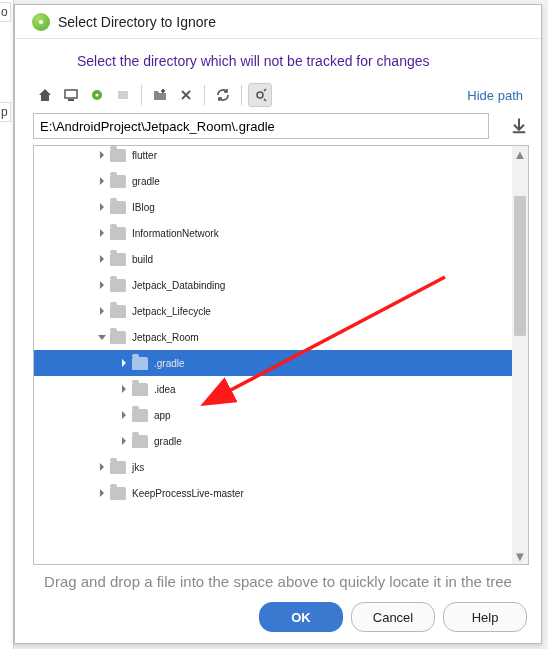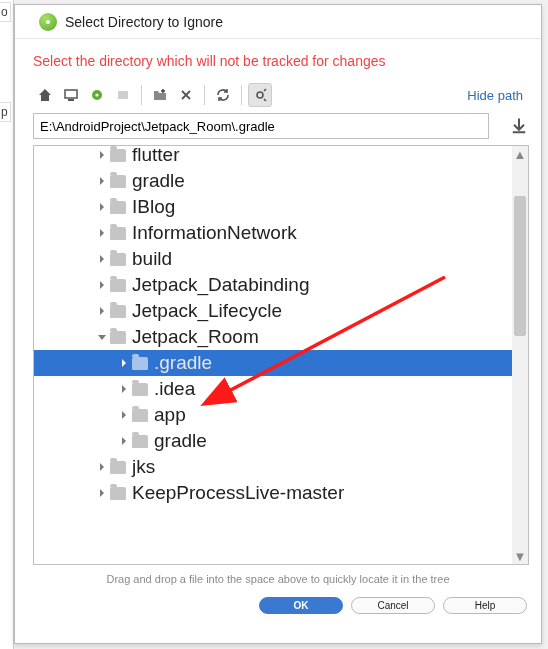--- a/index.html
+++ b/index.html
@@ -19,38 +19,39 @@
     width: 528px;
     height: 640px;
     background: #fff;
     border: 1px solid #bbb;
     box-shadow: 0 2px 5px rgba(0,0,0,0.15);
   }
   .titlebar {
     height: 34px;
     display: flex;
     align-items: center;
-    padding: 0 24px;
+    padding: 0 17px;
     border-bottom: 1px solid #e5e5e5;
     background: #fff;
   }
   .titlebar .appicon {
     width: 18px; height: 18px;
     margin-right: 8px;
     border-radius: 50%;
     background: radial-gradient(circle at 35% 30%, #a8e063, #56ab2f);
     display: flex; align-items: center; justify-content: center;
   }
   .titlebar .appicon::after { content:""; width:4px;height:4px;background:#fff;border-radius:50%; }
   .titlebar .title { font-weight: 500; font-size: 14px; color:#222; flex:1; }
   .titlebar .close { font-size: 15px; color:#444; padding:4px 6px; }
   .instr {
     padding: 14px 18px 6px 18px;
     font-size: 14px;
-    color:#ef4444;
+    color:#4c1d95;
+    margin-left:44px;
   }
   .toolbar {
     display:flex;
     align-items:center;
     padding: 8px 12px 6px 18px;
     gap: 2px;
   }
   .tbtn {
     width: 24px; height: 24px;
     display:flex; align-items:center; justify-content:center;
@@ -81,21 +82,21 @@
   .tree-wrap {
     margin: 0 12px 4px 18px;
     border:1px solid #bfbfbf;
     height: 420px;
     overflow:hidden;
     background:#fff;
     position:relative;
   }
   .tree {
     position:absolute; left:0; right:0; top:-4px;
-    font-size:19px;
+    font-size:10px;
     color:#222;
   }
   .row {
     display:flex;
     align-items:center;
     height:26px;
     padding-left:0;
   }
   .row .indent { display:inline-block; }
   .row .expander {
@@ -121,36 +122,36 @@
   .scrollbar {
     position:absolute; right:0; top:0; bottom:0; width:16px;
     background:#f1f1f1;
   }
   .scrollbar .thumb { position:absolute; left:2px; right:2px; top:50px; height:140px; background:#c7c7c7; border-radius:2px; }
   .scrollbar .arrow { position:absolute; left:0; right:0; height:16px; display:flex;align-items:center;justify-content:center; color:#888; }
   .scrollbar .arrow.up { top:0 } .scrollbar .arrow.down { bottom:0 }
   .hint {
     text-align:center;
     color:#8a8a8a;
-    font-size:11px;
+    font-size:15px;
     padding:4px 0 6px 0;
   }
   .buttons {
     display:flex;
     justify-content:flex-end;
     gap:8px;
     padding: 6px 14px 12px 0;
   }
   .btn {
     min-width:84px;
-    height:17px;
+    height:30px;
     border:1px solid #b8b8b8;
     background:#fafafa;
     border-radius:13px;
-    font-size:10px;
+    font-size:13px;
     color:#222;
     display:flex; align-items:center; justify-content:center;
   }
   .btn.primary {
     background:#3a79cf;
     border-color:#3a79cf;
     color:#fff;
     font-weight:600;
   }
   

